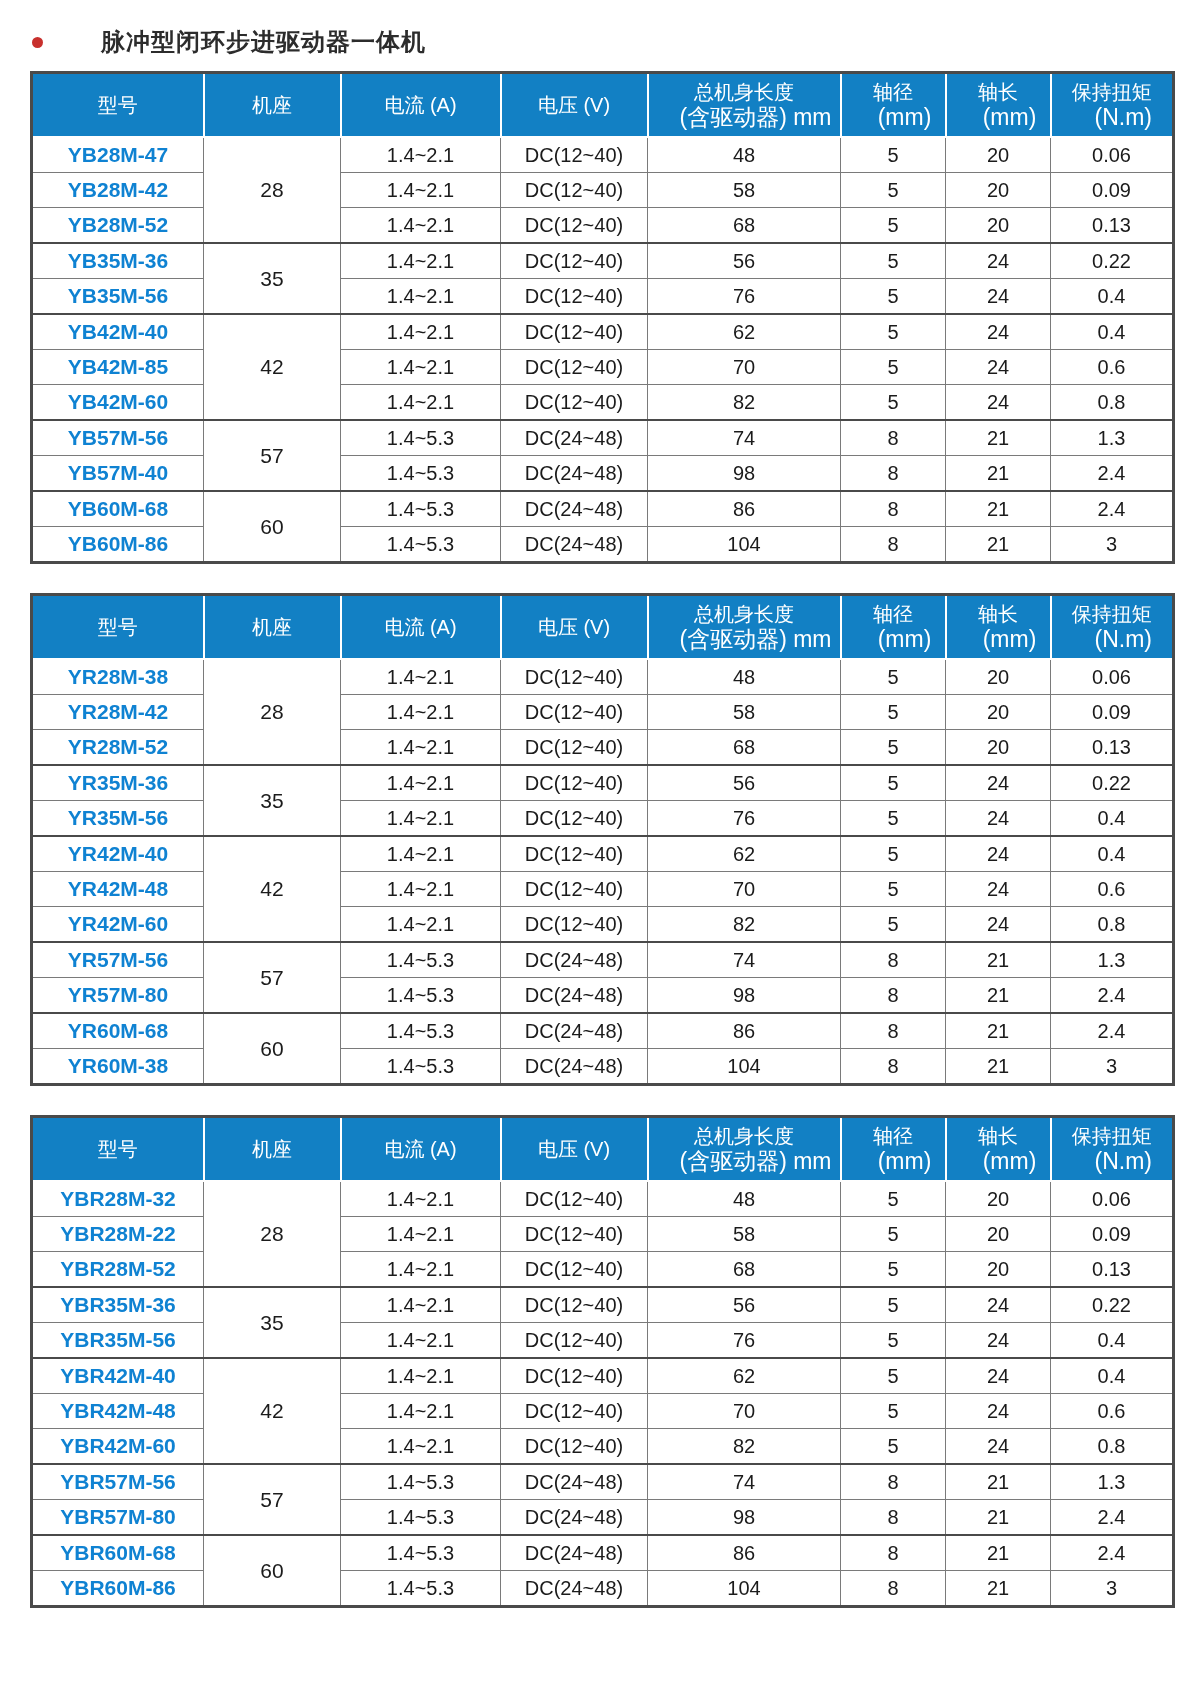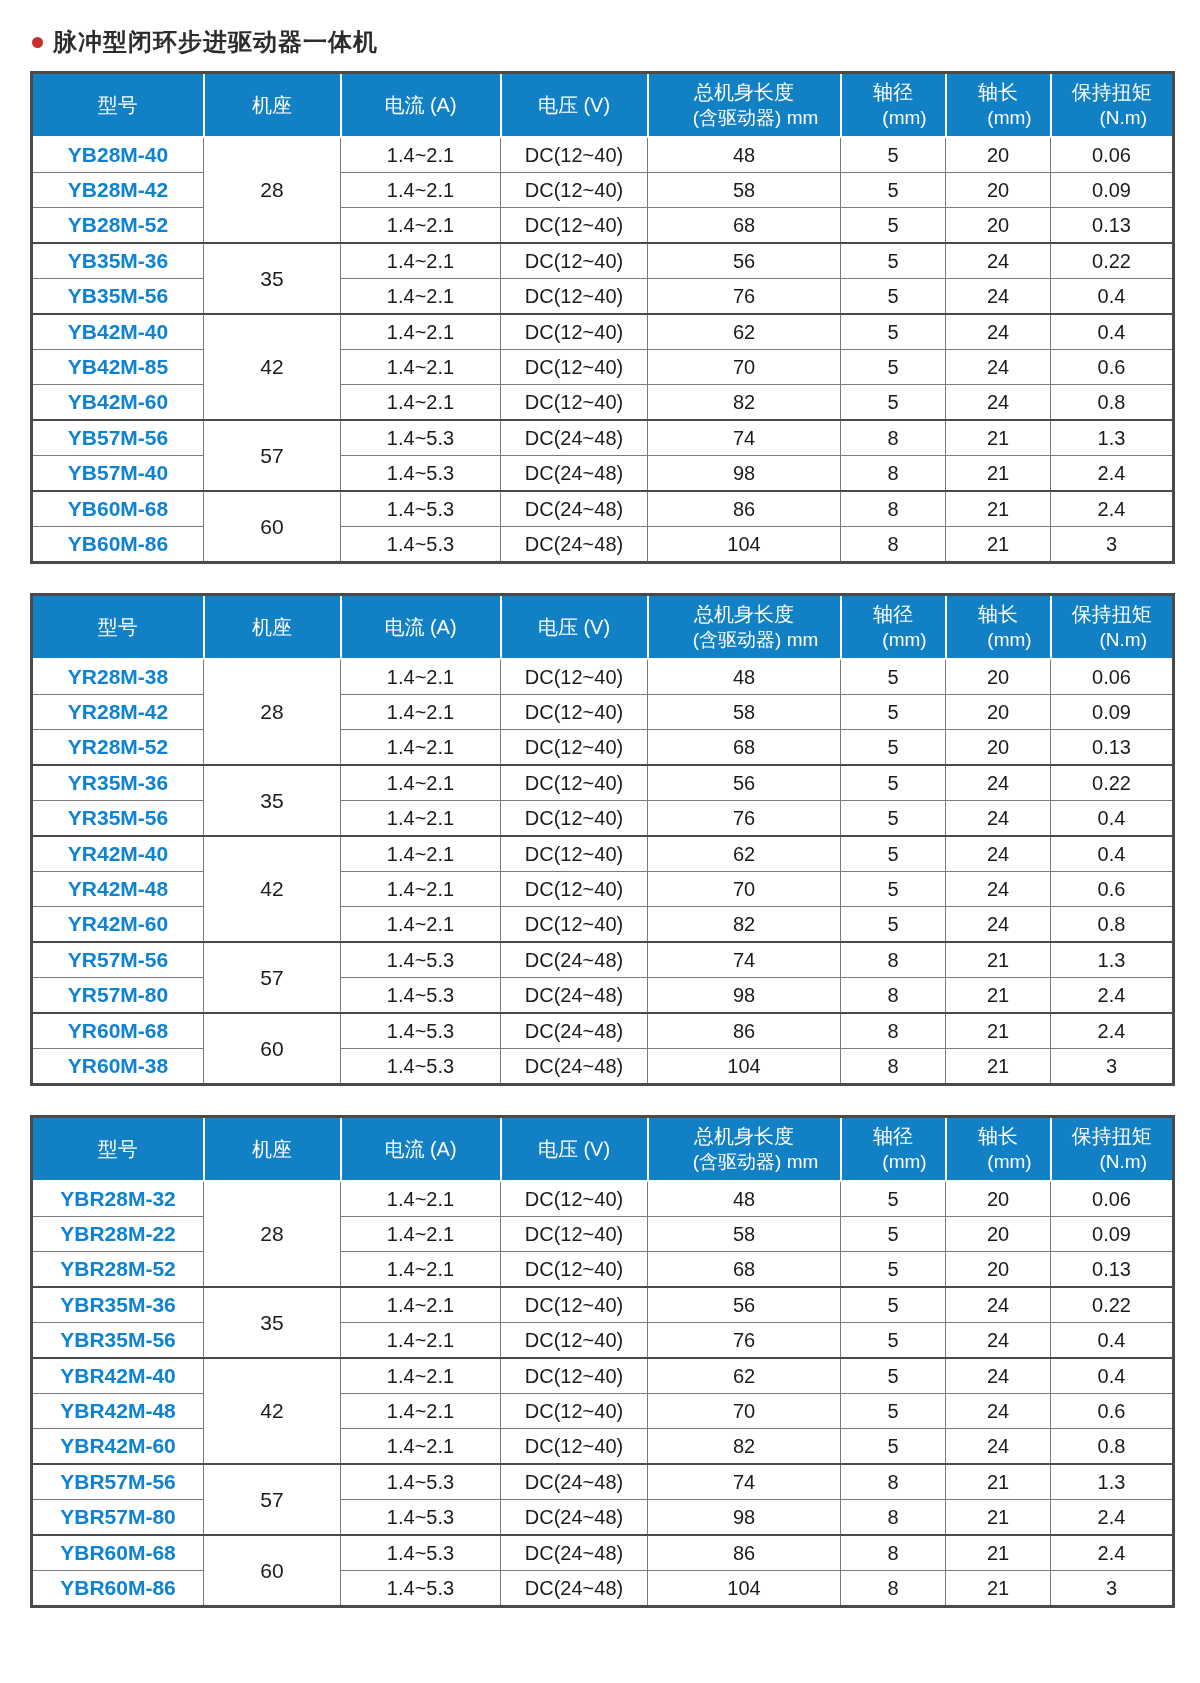--- a/index.html
+++ b/index.html
@@ -18,39 +18,40 @@
     width:1200px;min-height:1683px;box-sizing:border-box;
     font-family:"Liberation Sans","DejaVu Sans",sans-serif;
     color:var(--body-text);
   }
   .page{padding:26px 28px 20px 30px;}
   .sec{margin-bottom:29px;}
   .sec-title{
     display:flex;align-items:center;margin:0 0 13px 2px;
     font-size:24px;font-weight:bold;color:var(--title-text);
     letter-spacing:1px;
+    gap:48px;
   }
   .bullet{
     width:11px;height:11px;border-radius:50%;
     background:var(--bullet);margin-right:10px;flex:0 0 auto;
   }
   table.spec{
     border-collapse:collapse;table-layout:fixed;width:1142px;
     border:3px solid var(--border-strong);
   }
   col.c0{width:172px;} col.c1{width:137px;} col.c2{width:160px;}
   col.c3{width:147px;} col.c4{width:193px;} col.c5{width:105px;}
   col.c6{width:105px;} col.c7{width:123px;}
   th{
     background:var(--header-bg);color:var(--header-text);
     border:2px solid #ffffff;height:62px;padding:0;
     font-weight:normal;font-size:20px;line-height:25px;
     text-align:center;vertical-align:middle;
   }
-  th .h2{font-size:19px;padding-left:23px;}
+  th .h2{font-size:23px;padding-left:23px;}
   td{
     border:1px solid var(--border-inner);height:34px;padding:0;
     text-align:center;vertical-align:middle;
     font-size:20px;color:var(--body-text);
   }
   tbody tr:first-child td{border-top:2px solid #ffffff;}
   tr.gstart td{border-top:2px solid var(--border-strong);}
   td.model{color:var(--model-text);font-weight:bold;font-size:21px;}
   td.frame{font-size:21px;}
 </style>
@@ -102,21 +103,21 @@
                 <div class="h2">(mm)</div>
               </th>
               <th>
                 <div class="h1">保持扭矩</div>
                 <div class="h2">(N.m)</div>
               </th>
             </tr>
           </thead>
           <tbody>
             <tr>
-              <td class="model">YB28M-40</td>
+              <td class="model">YB28M-47</td>
               <td class="frame" rowspan="3">28</td>
               <td class="val">1.4~2.1</td>
               <td class="val">DC(12~40)</td>
               <td class="val">48</td>
               <td class="val">5</td>
               <td class="val">20</td>
               <td class="val">0.06</td>
             </tr>
             <tr>
               <td class="model">YB28M-42</td>

